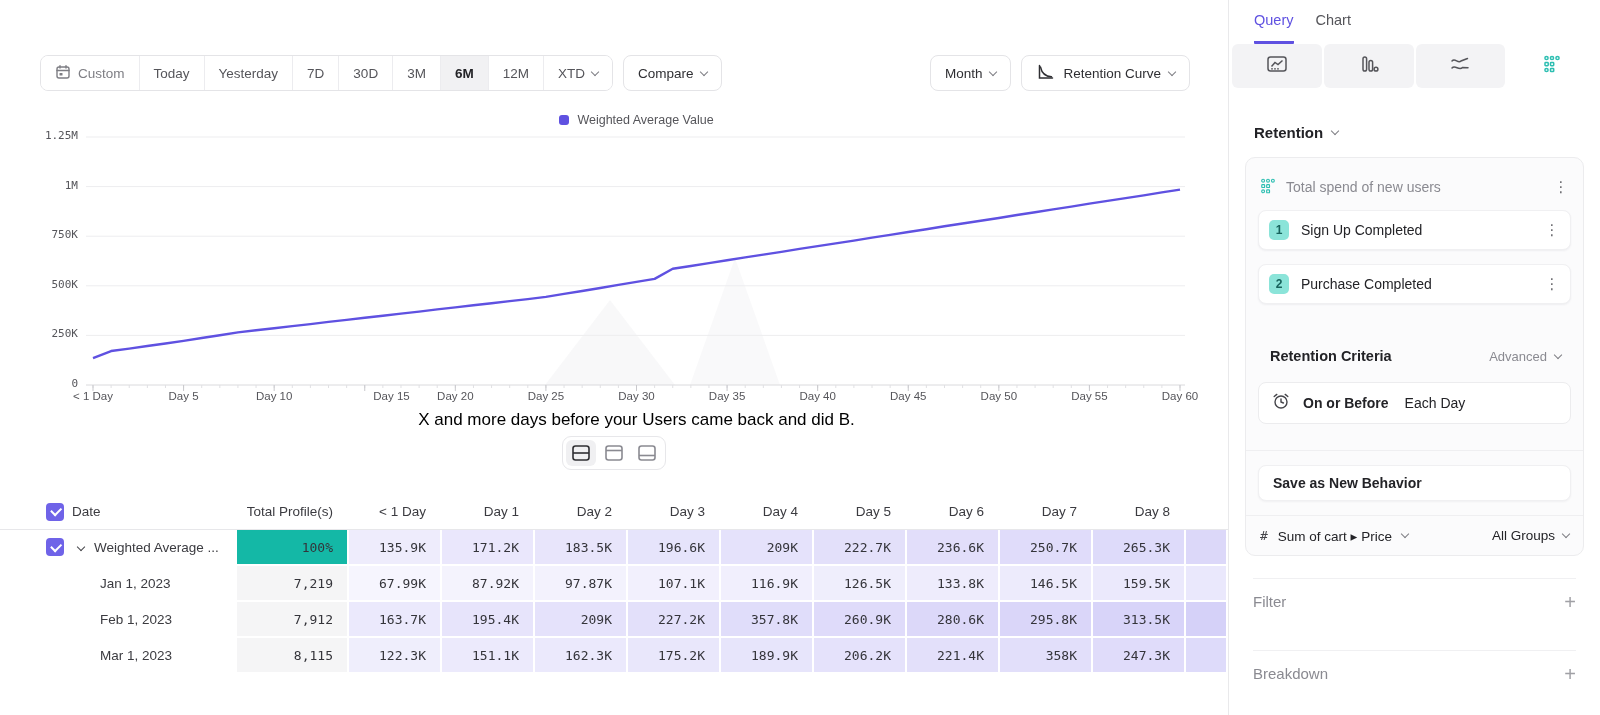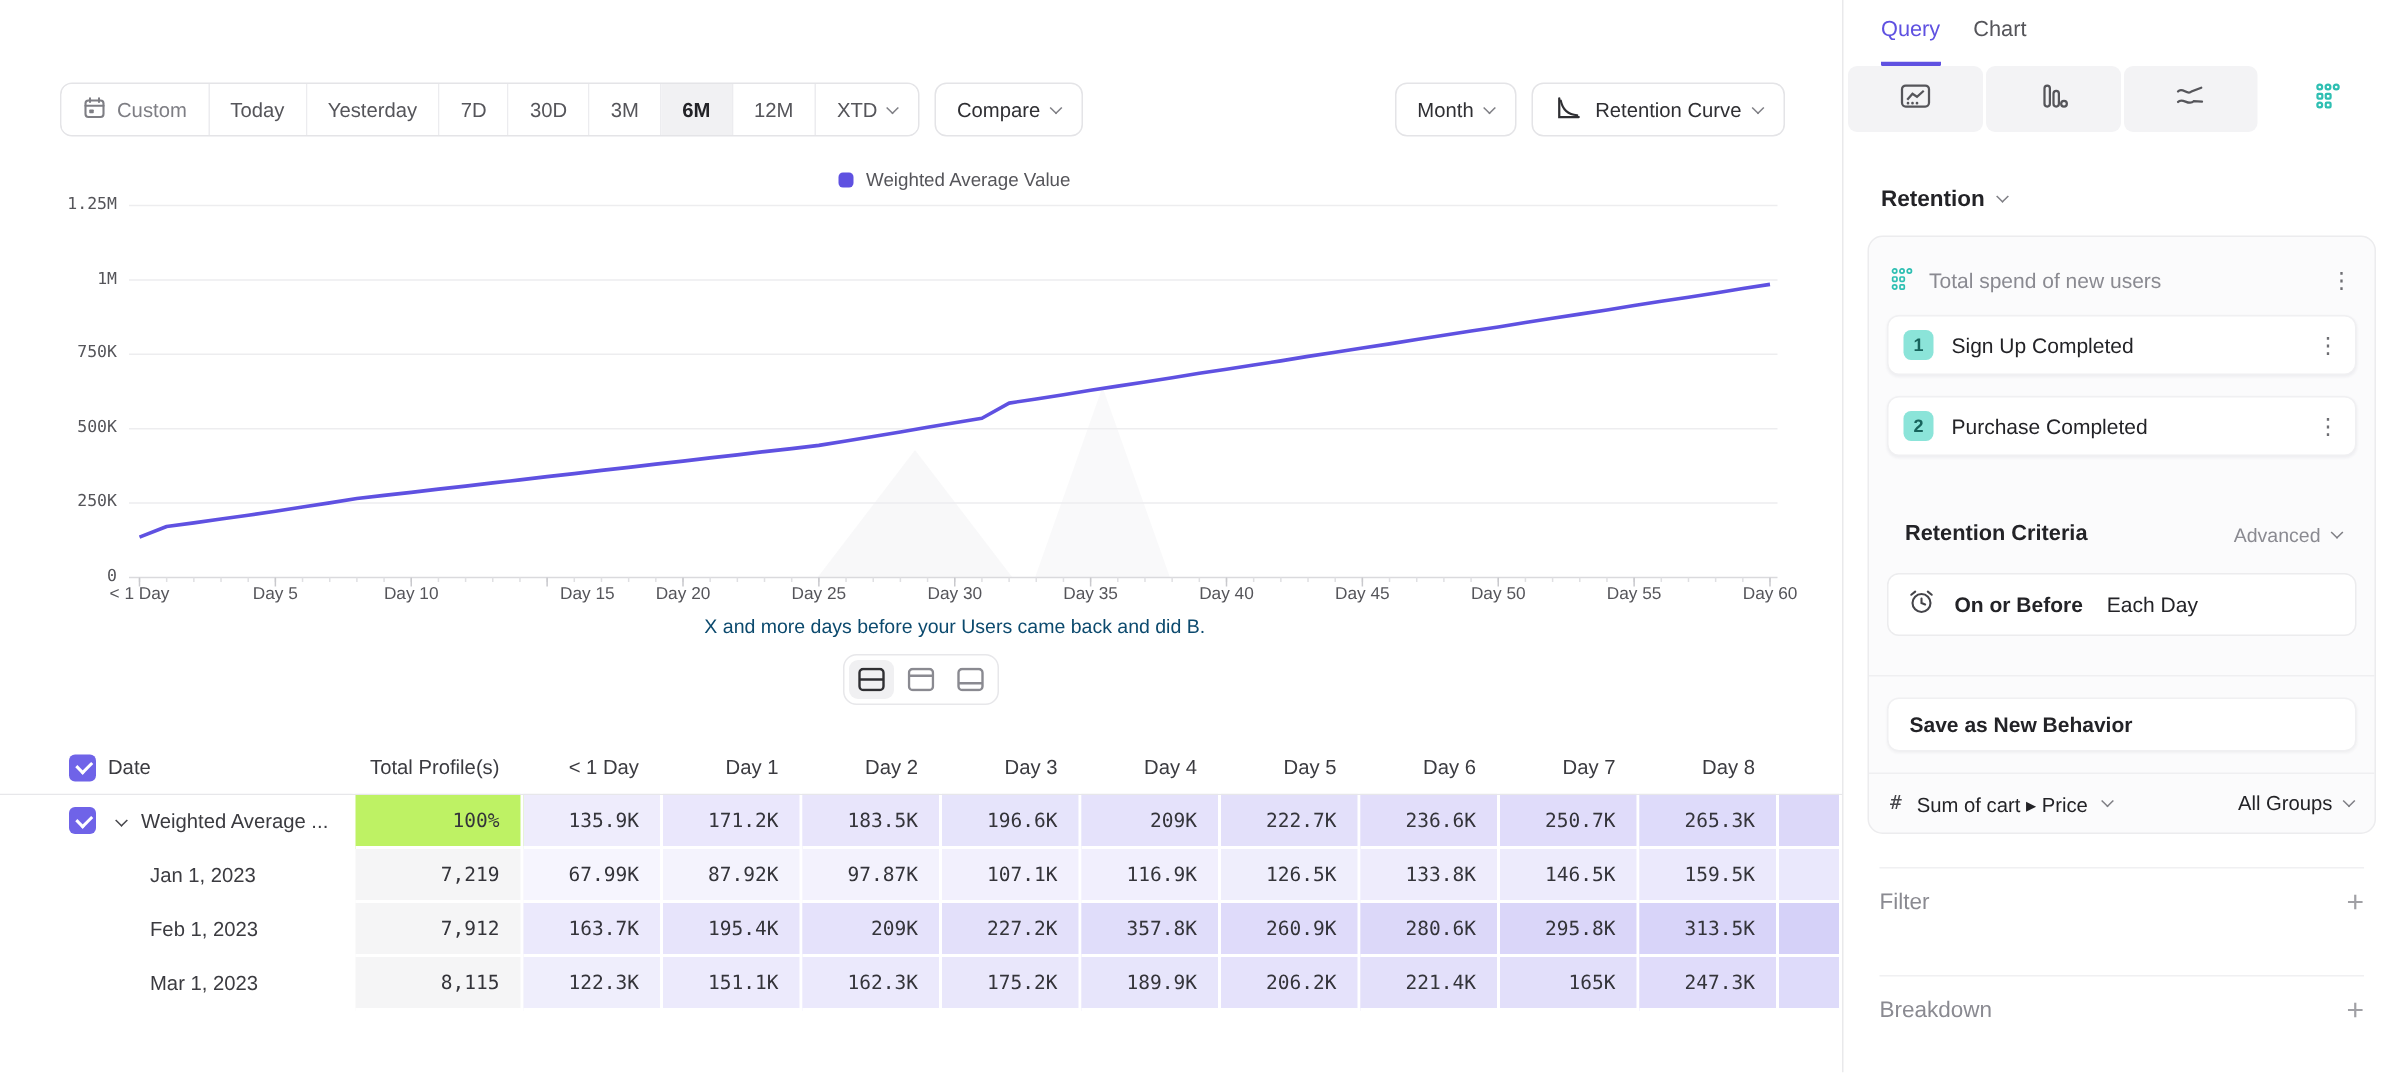--- a/index.html
+++ b/index.html
@@ -28,21 +28,21 @@
 
   
   .legend { position:absolute; left:93px; width:1087px; top:113px; display:flex; justify-content:center;
     align-items:center; gap:8px; font-size:12.5px; color:#55555A; }
   .legend-swatch { width:10px; height:10px; border-radius:3px; background:var(--accent); }
   #chart-area { position:absolute; left:0; top:0; width:1228px; height:430px; }
   #chart-svg { position:absolute; left:0; top:120px; }
   .ytick { position:absolute; left:28px; width:50px; text-align:right;
     font-family:"DejaVu Sans Mono", monospace; font-size:11px; color:#55555A; }
   .xtick { position:absolute; width:90px; text-align:center; top:390px; font-size:11.5px; color:#55555A; }
-  .caption { position:absolute; left:93px; width:1087px; top:410px; text-align:center; font-size:13px; color:#0c4a6e; }
+  .caption { position:absolute; left:93px; width:1087px; top:410px; text-align:center; font-size:17px; color:#000000; }
   .wm { position:absolute; width:0; height:0; }
   .wm1 { left:545px; top:300px; border-left:65px solid transparent; border-right:65px solid transparent;
     border-bottom:85px solid rgba(110,110,140,0.05); }
   .wm2 { left:690px; top:258px; border-left:45px solid transparent; border-right:45px solid transparent;
     border-bottom:127px solid rgba(110,110,140,0.04); }
 
   
   .view-toggles { position:absolute; top:436px; left:562px; display:flex; gap:3px; background:#fff;
     border:1px solid #E7E7EA; border-radius:9px; padding:3px; }
   .vt-btn { width:30px; height:26px; border:none; background:transparent; border-radius:6px;
@@ -331,21 +331,21 @@
           <div class="t-cell" style="width: 93px;">Day 7</div>
           <div class="t-cell" style="width: 93px;">Day 8</div>
           <div class="t-cell" style="width: 42px;"></div>
         </div>
         <div class="t-row">
           <div class="t-cell t-label" style="width: 237px;">
             <span class="checkbox"></span>
             <span class="chev dark" style="margin:0 2px 0 6px;"></span>
             <span>Weighted Average ...</span>
           </div>
-          <div class="t-cell" style="width: 112px; background: #bef264;">100%</div>
+          <div class="t-cell" style="width: 112px; background: #14b8a6;">100%</div>
           <div class="t-cell" style="width: 93px; background: rgba(108, 92, 231, 0.114);">135.9K</div>
           <div class="t-cell" style="width: 93px; background: rgba(108, 92, 231, 0.145);">171.2K</div>
           <div class="t-cell" style="width: 93px; background: rgba(108, 92, 231, 0.157);">183.5K</div>
           <div class="t-cell" style="width: 93px; background: rgba(108, 92, 231, 0.17);">196.6K</div>
           <div class="t-cell" style="width: 93px; background: rgba(108, 92, 231, 0.176);">209K</div>
           <div class="t-cell" style="width: 93px; background: rgba(108, 92, 231, 0.19);">222.7K</div>
           <div class="t-cell" style="width: 93px; background: rgba(108, 92, 231, 0.2);">236.6K</div>
           <div class="t-cell" style="width: 93px; background: rgba(108, 92, 231, 0.21);">250.7K</div>
           <div class="t-cell" style="width: 93px; background: rgba(108, 92, 231, 0.224);">265.3K</div>
           <div class="t-cell" style="width: 42px; background: rgba(108, 92, 231, 0.24);"></div>
@@ -387,21 +387,21 @@
             <span>Mar 1, 2023</span>
           </div>
           <div class="t-cell" style="width: 112px; background: rgb(245, 245, 246);">8,115</div>
           <div class="t-cell" style="width: 93px; background: rgba(108, 92, 231, 0.106);">122.3K</div>
           <div class="t-cell" style="width: 93px; background: rgba(108, 92, 231, 0.13);">151.1K</div>
           <div class="t-cell" style="width: 93px; background: rgba(108, 92, 231, 0.137);">162.3K</div>
           <div class="t-cell" style="width: 93px; background: rgba(108, 92, 231, 0.15);">175.2K</div>
           <div class="t-cell" style="width: 93px; background: rgba(108, 92, 231, 0.16);">189.9K</div>
           <div class="t-cell" style="width: 93px; background: rgba(108, 92, 231, 0.176);">206.2K</div>
           <div class="t-cell" style="width: 93px; background: rgba(108, 92, 231, 0.19);">221.4K</div>
-          <div class="t-cell" style="width: 93px; background: rgba(108, 92, 231, 0.196);">165K</div>
+          <div class="t-cell" style="width: 93px; background: rgba(108, 92, 231, 0.196);">358K</div>
           <div class="t-cell" style="width: 93px; background: rgba(108, 92, 231, 0.21);">247.3K</div>
           <div class="t-cell" style="width: 42px; background: rgba(108, 92, 231, 0.224);"></div>
         </div>
       </div>
   </div>
 
   <aside class="right-pane">
 
     <div class="rp-tabs">
       <div class="rp-tab active">Query</div>

